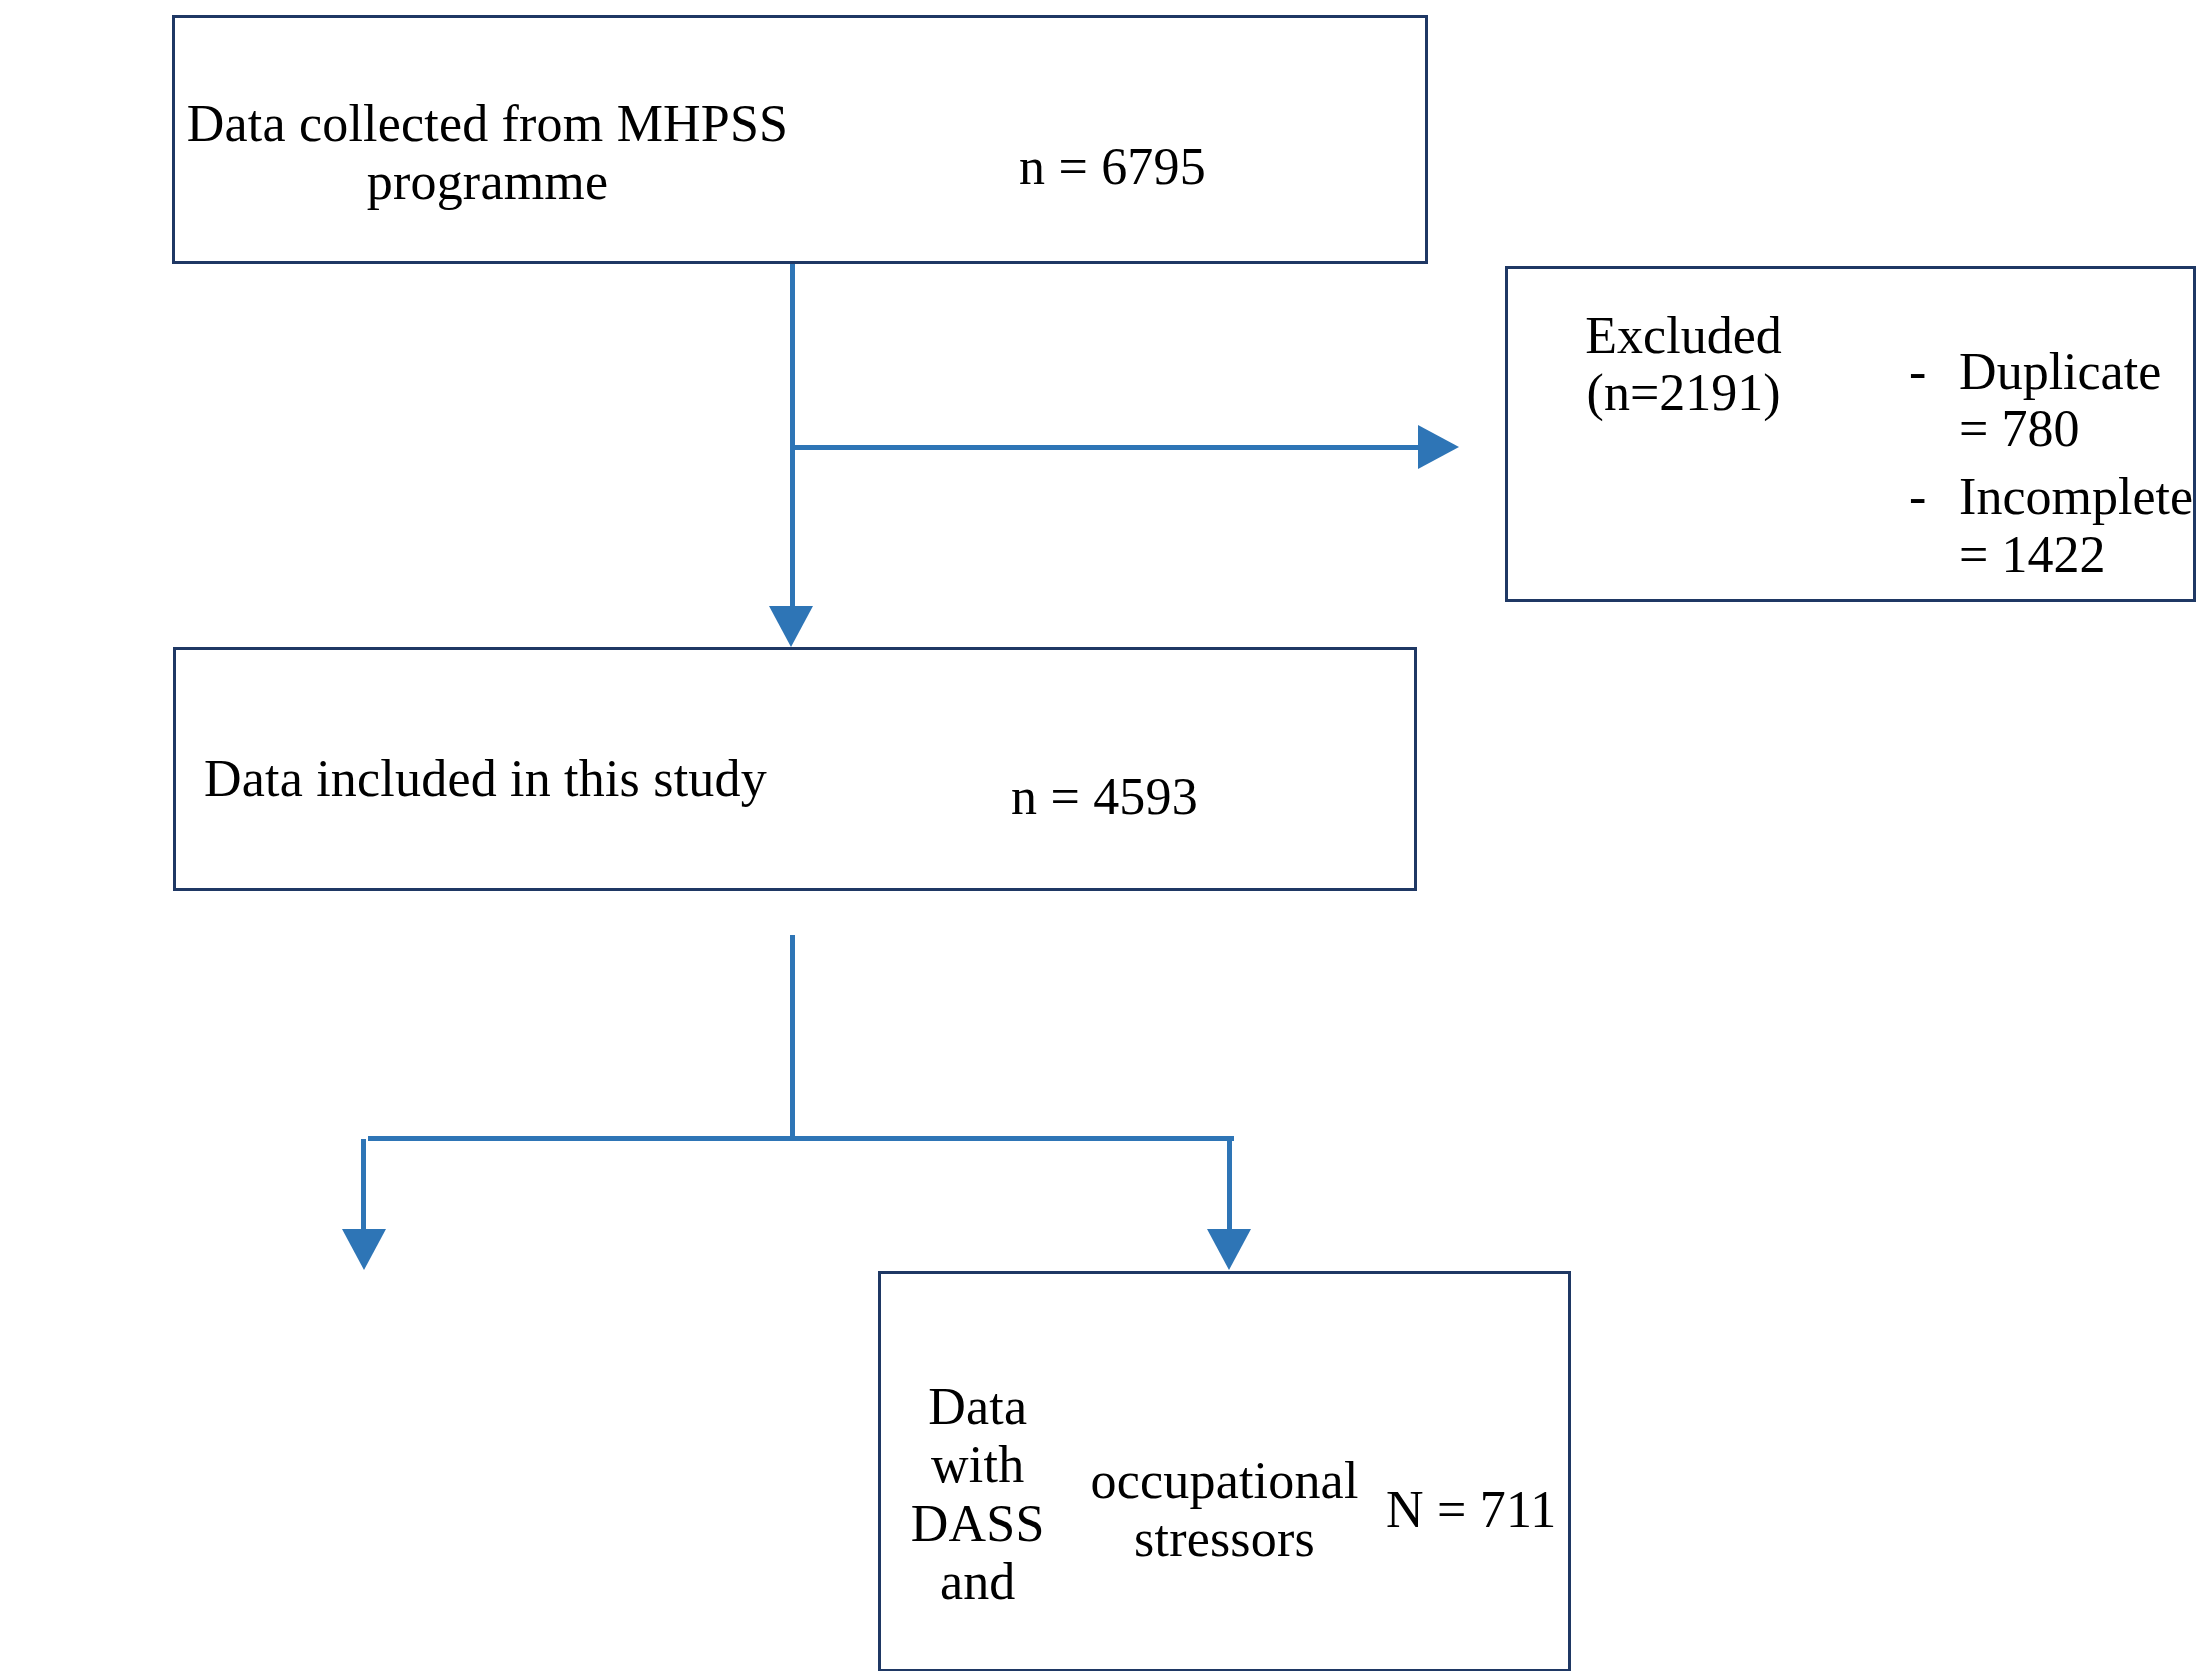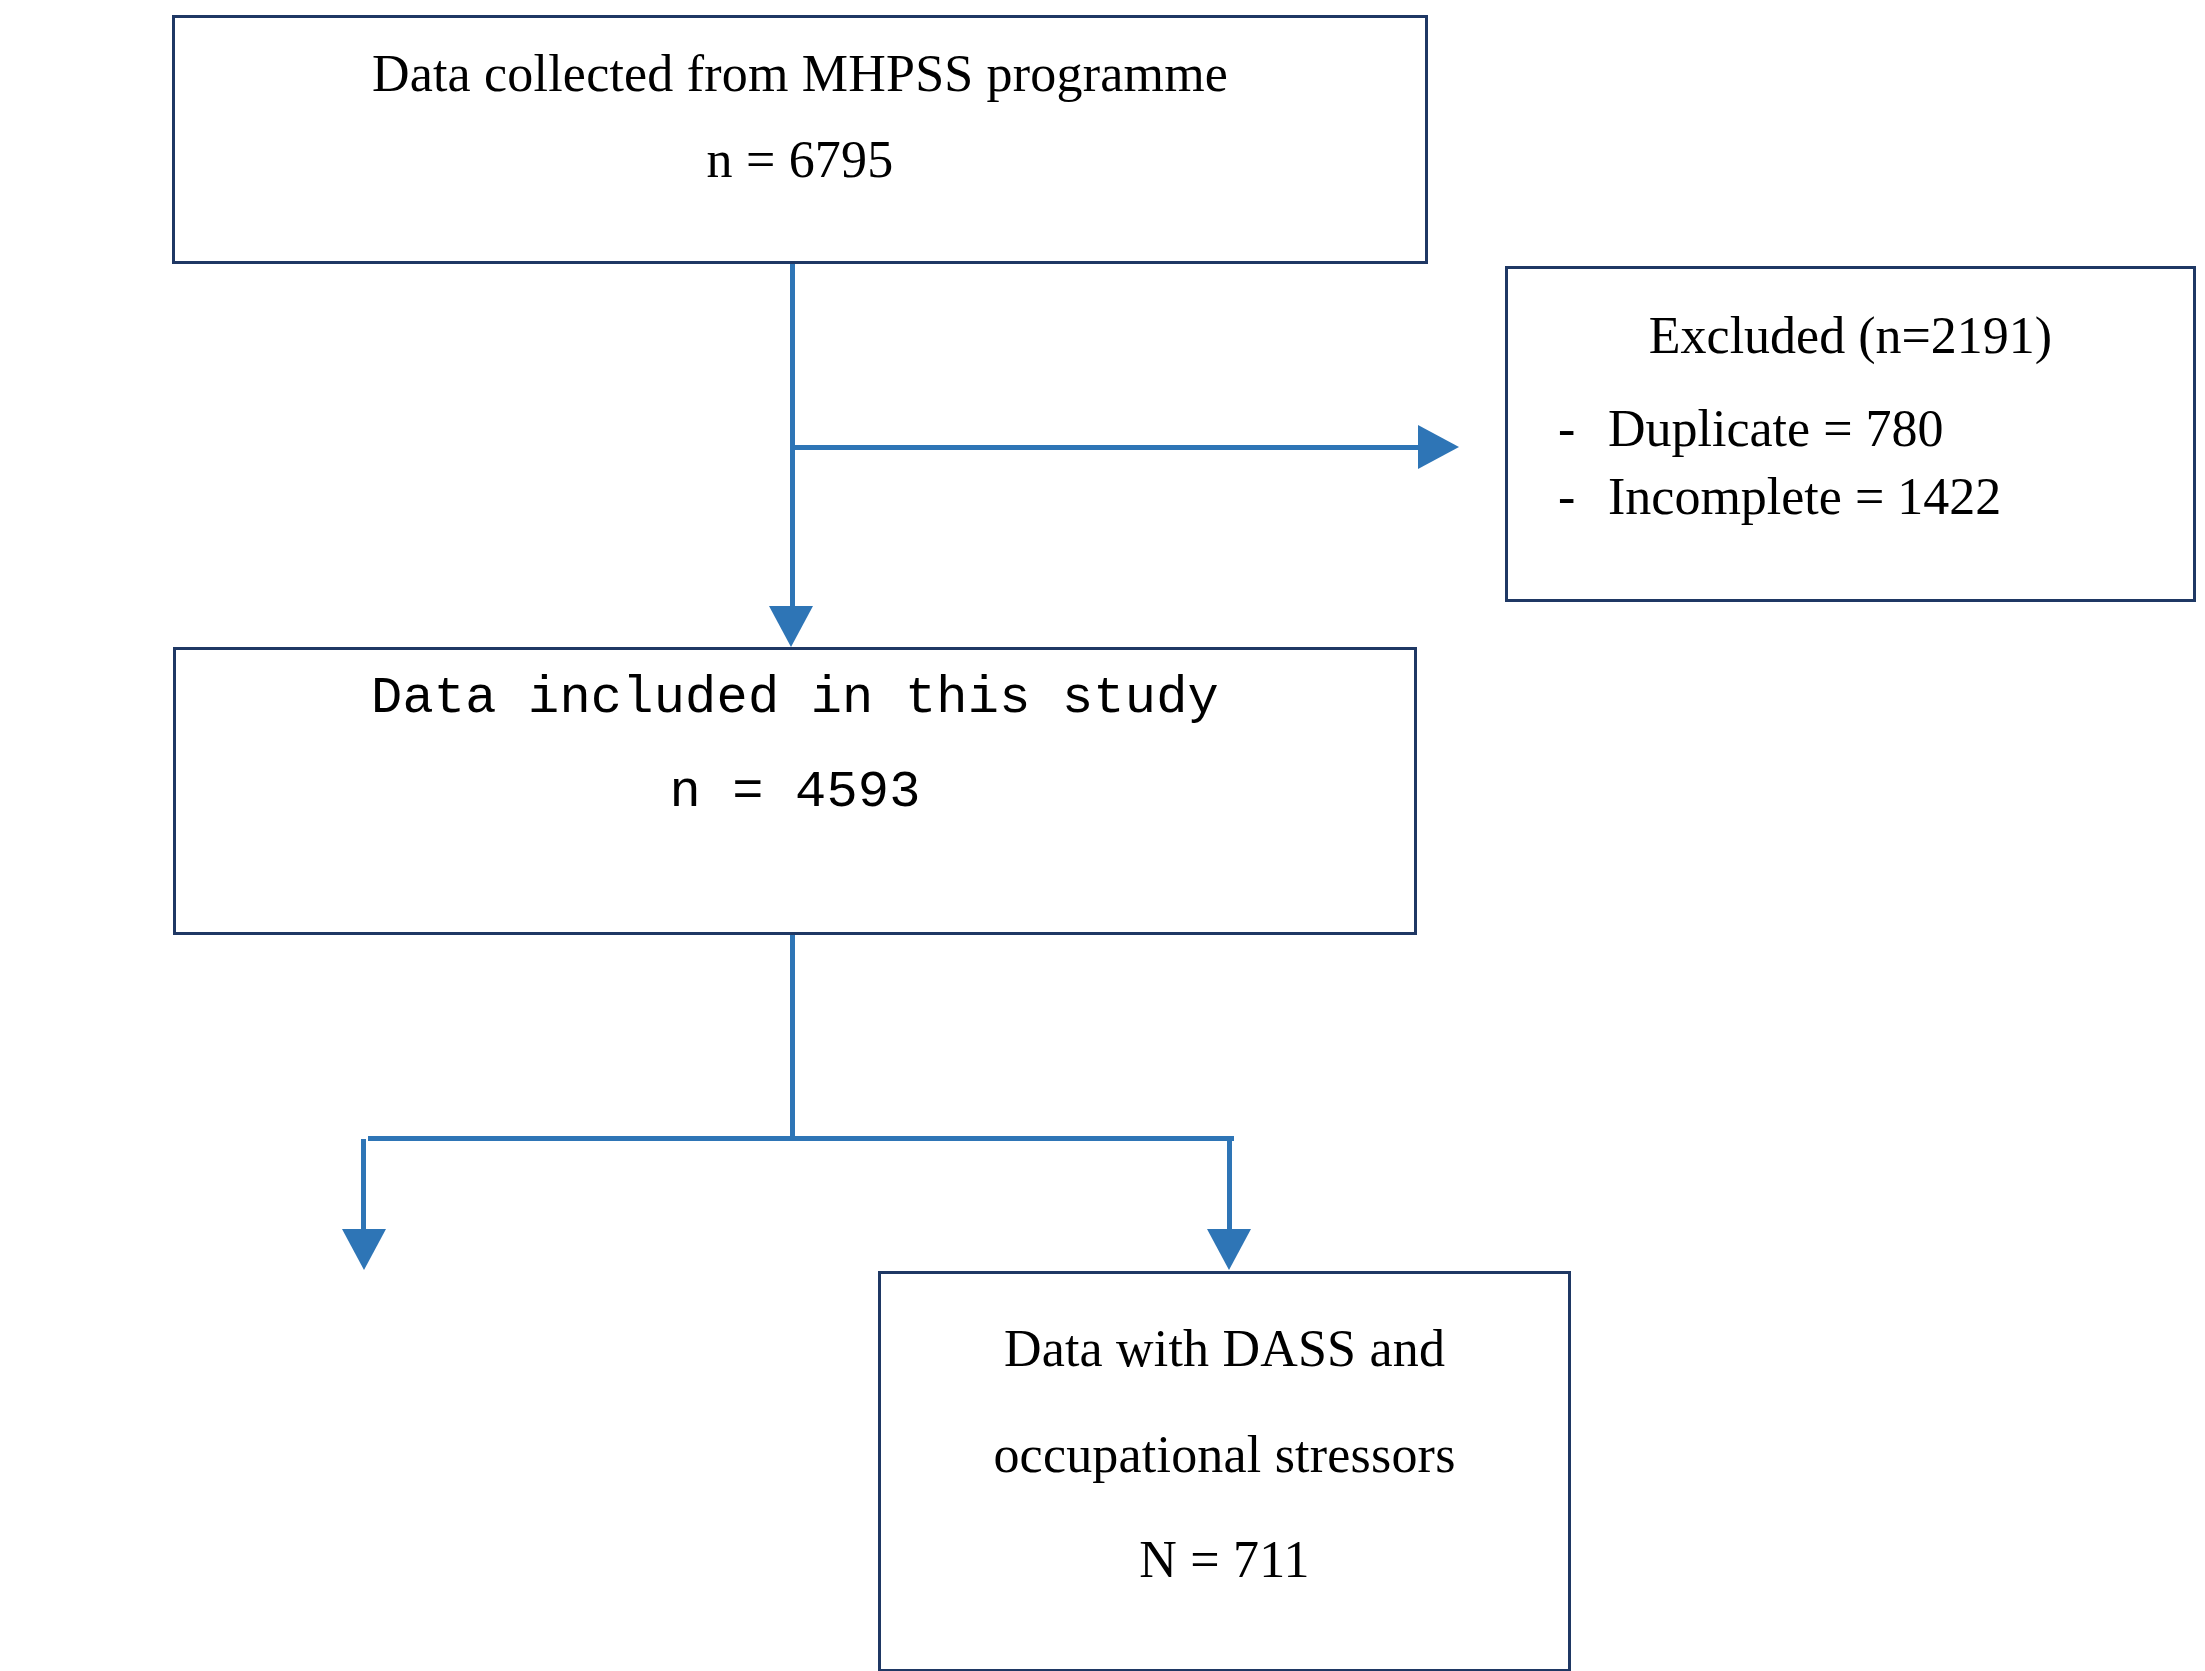--- a/index.html
+++ b/index.html
@@ -14,21 +14,21 @@
     background: #ffffff;
     font-family: "Liberation Serif", "DejaVu Serif", serif;
     overflow: hidden;
   }
   .node {
     position: absolute;
     box-sizing: border-box;
     border: 3.9px solid #1f3864;
     background: #ffffff;
     display: flex;
-    flex-direction: column;
+    flex-direction: row;
     align-items: center;
     justify-content: flex-start;
     text-align: center;
     color: #000000;
   }
   .node .line {
     display: block;
     width: 100%;
     font-size: 52px;
     line-height: 1.12;
@@ -65,23 +65,22 @@
     line-height: 1.1;
     text-align: left;
   }
   #box-excluded .bullet .dash {
     width: 50px;
     flex: 0 0 50px;
     text-align: left;
   }
 
   #box-included {
-    left: 173px; top: 647px; width: 1244px; height: 288px;
+    left: 173px; top: 647px; width: 1244px; height: 244px;
     padding-top: 20px;
-    font-family: Liberation Mono, monospace;
   }
   #box-included .line + .line { margin-top: 36px; }
 
   #box-dass-only {
     left: 9.4px; top: 1271px; width: 715px; height: 401px;
     padding-top: 93px;
   }
   #box-dass-only .line + .line { margin-top: 41px; }
 
   #box-dass-occ {

